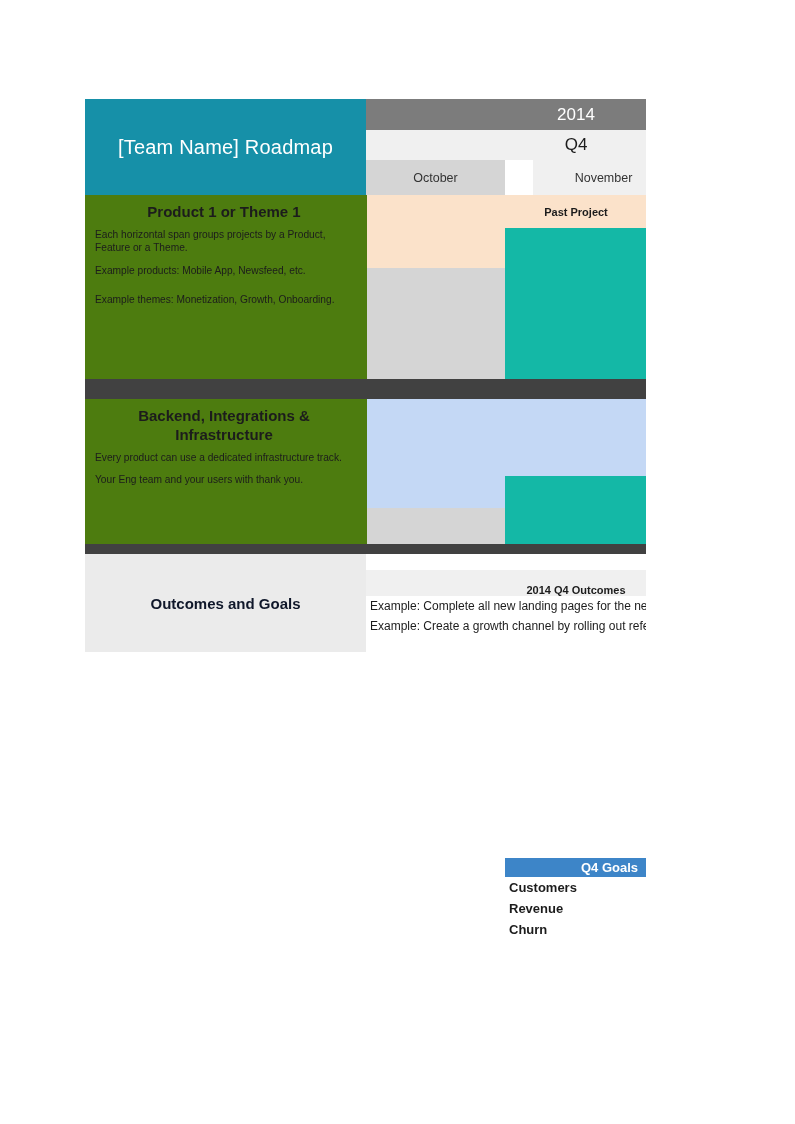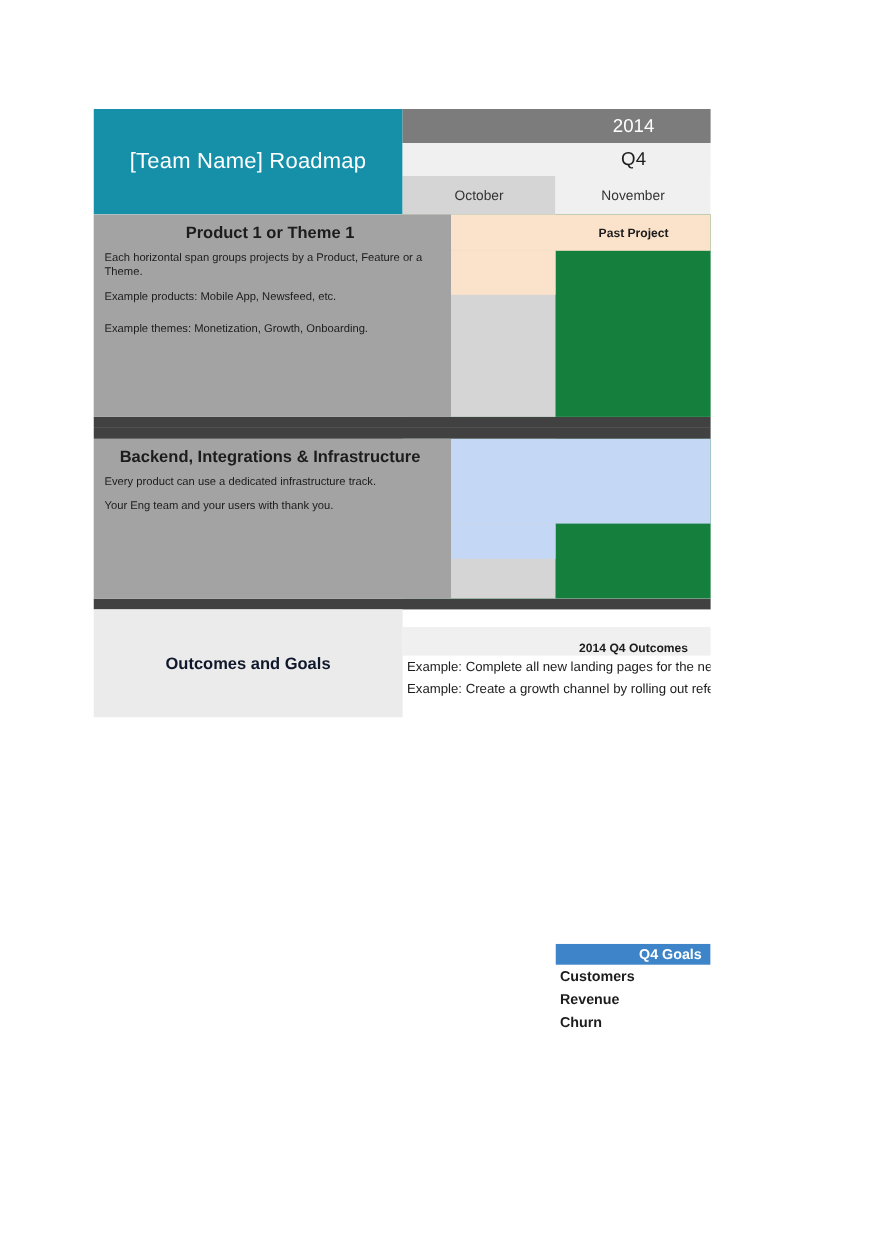--- a/index.html
+++ b/index.html
@@ -54,36 +54,37 @@
     width: 420px; height: 30px;
     background: #f0f0f0;
     color: #1c1c1c;
     display: flex; align-items: center; justify-content: center;
     font-size: 17px;
   }
   .months {
     position: absolute; left: 281px; top: 61px;
     width: 420px; height: 35px;
     display: flex;
+    gap: 28px;
   }
   .month {
     display: flex; align-items: center; justify-content: center;
     font-size: 12.5px; color: #333333;
     background: #f0f0f0;
     box-sizing: border-box;
   }
   .month.current { background: #d5d5d5; }
 
   
   .lane { position: relative; background: #ebebeb; }
 
   .lane-label {
     position: absolute; left: 0; top: 0;
-    width: 325px; height: 100%;
-    background: #a3a3a3;
+    width: 282px; height: 100%;
+    background: #4d7c0f;
     box-sizing: border-box;
     padding: 8px 14px 0 10px;
     z-index: 3;
   }
   .lane-title {
     text-align: center;
     font-size: 15px;
     font-weight: bold;
     color: #1c1c1c;
     line-height: 1.25;
@@ -94,21 +95,21 @@
     color: #1c1c1c;
     line-height: 1.32;
     margin: 0 0 9px 0;
   }
   .lane-note.gap { margin-top: 16px; }
 
   
   .lane-grid {
     position: absolute; left: 281px; top: 0;
     width: 420px; height: 100%;
-    background: #15803d;
+    background: #14b8a6;
     z-index: 1;
   }
   
   .current-tint {
     position: absolute; top: 0;
     left: 0; width: 139px; height: 100%;
     background: #d5d5d5;
     z-index: 1;
   }
 

